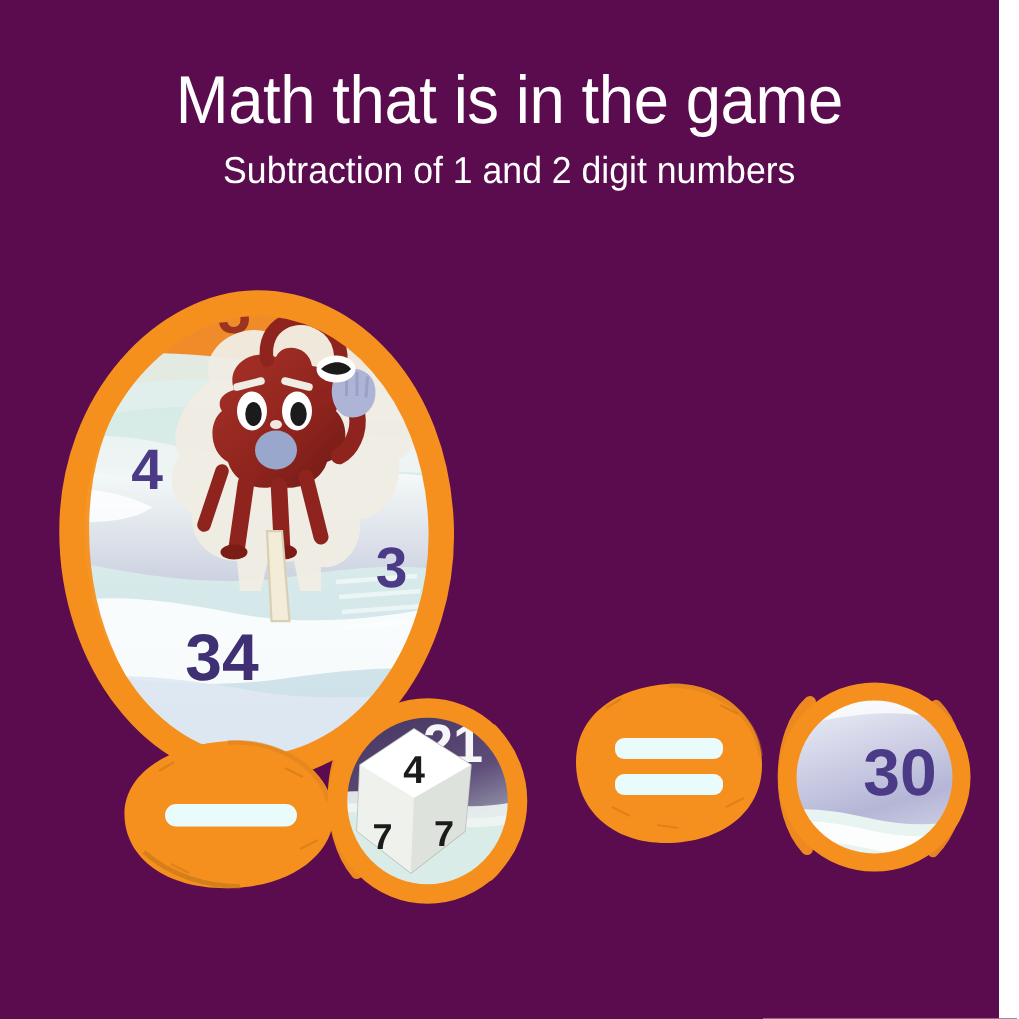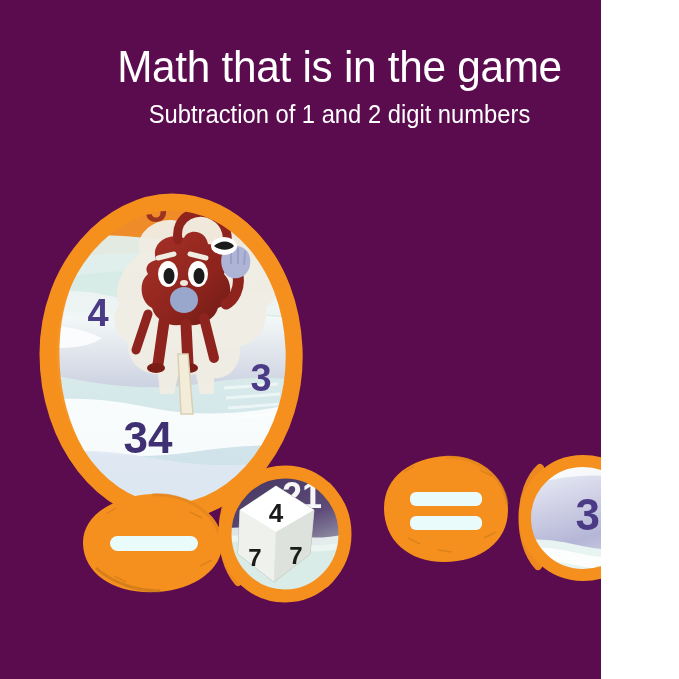--- a/index.html
+++ b/index.html
@@ -8,21 +8,21 @@
   }
   body {
     width: 679px;
     height: 679px;
     overflow: hidden;
     font-family: "Liberation Sans", sans-serif;
   }
 
   #stage {
     position: relative;
-    width: 601px;
+    width: 666px;
     height: 679px;
     background: #5a0c4e;
     overflow: hidden;
   }
 
   
   #title {
     position: absolute;
     left: 0;
     top: 41px;

